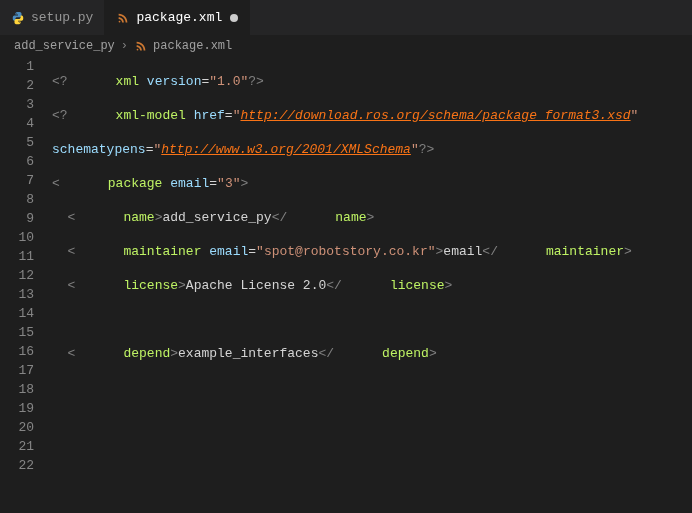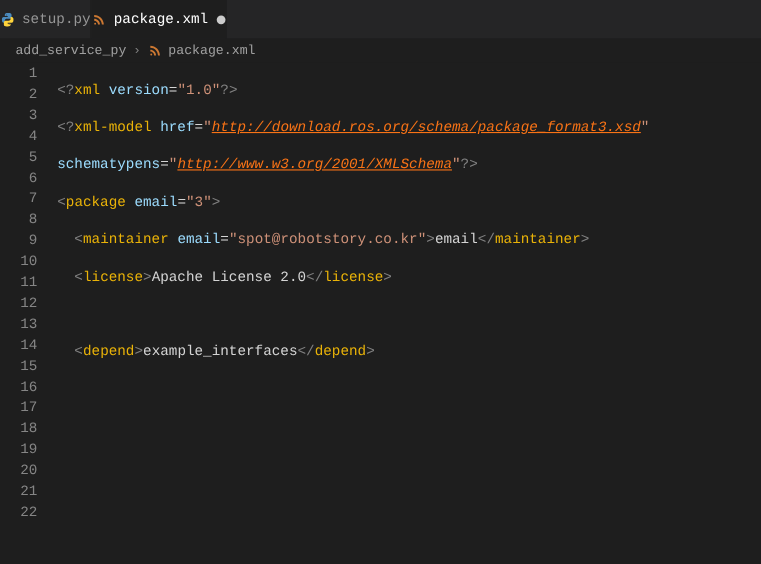--- a/index.html
+++ b/index.html
@@ -13,21 +13,21 @@
   overflow: hidden;
 }
 .tabs {
   display: flex;
   background: #252526;
   height: 35px;
 }
 .tab {
   display: flex;
   align-items: center;
-  padding: 0 0;
+  padding: 0 11px;
   height: 35px;
   cursor: pointer;
   border-right: 1px solid #1e1e1e;
   color: #969696;
   font-size: 13px;
   text-align: right;
 }
 .tab.active {
   background: #1e1e1e;
   color: #ffffff;
@@ -78,21 +78,21 @@
 }
 .code {
   flex: 1;
   white-space: pre;
 }
 .code-line {
   height: 19px;
   line-height: 19px;
 }
 .t-gray { color: #808080; }
-.t-blue { color: #eab308; }
+.t-blue { color: #bef264; margin-left: 48px; }
 .t-attr { color: #9cdcfe; }
 .t-str { color: #ce9178; }
 .t-white { color: #d4d4d4; }
 .t-link { color: #f97316; text-decoration: underline; font-style: italic; }
 </style>
 </head>
 <body>
 
 <div class="tabs">
   <div class="tab">
@@ -149,20 +149,21 @@
     <div class="line-num">19</div>
     <div class="line-num">20</div>
     <div class="line-num">21</div>
     <div class="line-num">22</div>
   </div>
   <div class="code">
 <div class="code-line"><span class="t-gray">&lt;?</span><span class="t-blue">xml</span> <span class="t-attr">version</span><span class="t-white">=</span><span class="t-str">"<span>1.0</span>"</span><span class="t-gray">?&gt;</span></div>
 <div class="code-line"><span class="t-gray">&lt;?</span><span class="t-blue">xml-model</span> <span class="t-attr">href</span><span class="t-white">=</span><span class="t-str">"</span><span class="t-link">http://download.ros.org/schema/package_format3.xsd</span><span class="t-str">"</span></div>
 <div class="code-line"><span class="t-attr">schematypens</span><span class="t-white">=</span><span class="t-str">"</span><span class="t-link">http://www.w3.org/2001/XMLSchema</span><span class="t-str">"</span><span class="t-gray">?&gt;</span></div>
 <div class="code-line"><span class="t-gray">&lt;</span><span class="t-blue">package</span> <span class="t-attr">email</span><span class="t-white">=</span><span class="t-str">"<span>3</span>"</span><span class="t-gray">&gt;</span></div>
+<div class="code-line">  <span class="t-gray">&lt;</span><span class="t-blue">name</span><span class="t-gray">&gt;</span><span class="t-white">add_service_py</span><span class="t-gray">&lt;/</span><span class="t-blue">name</span><span class="t-gray">&gt;</span></div>
 <div class="code-line">  <span class="t-gray">&lt;</span><span class="t-blue">maintainer</span> <span class="t-attr">email</span><span class="t-white">=</span><span class="t-str">"<span>spot@robotstory.co.kr</span>"</span><span class="t-gray">&gt;</span><span class="t-white">email</span><span class="t-gray">&lt;/</span><span class="t-blue">maintainer</span><span class="t-gray">&gt;</span></div>
 <div class="code-line">  <span class="t-gray">&lt;</span><span class="t-blue">license</span><span class="t-gray">&gt;</span><span class="t-white">Apache License 2.0</span><span class="t-gray">&lt;/</span><span class="t-blue">license</span><span class="t-gray">&gt;</span></div>
 <div class="code-line"></div>
 <div class="code-line">  <span class="t-gray">&lt;</span><span class="t-blue">depend</span><span class="t-gray">&gt;</span><span class="t-white">example_interfaces</span><span class="t-gray">&lt;/</span><span class="t-blue">depend</span><span class="t-gray">&gt;</span></div>
 <div class="code-line"></div>
 
 
 
 
 

